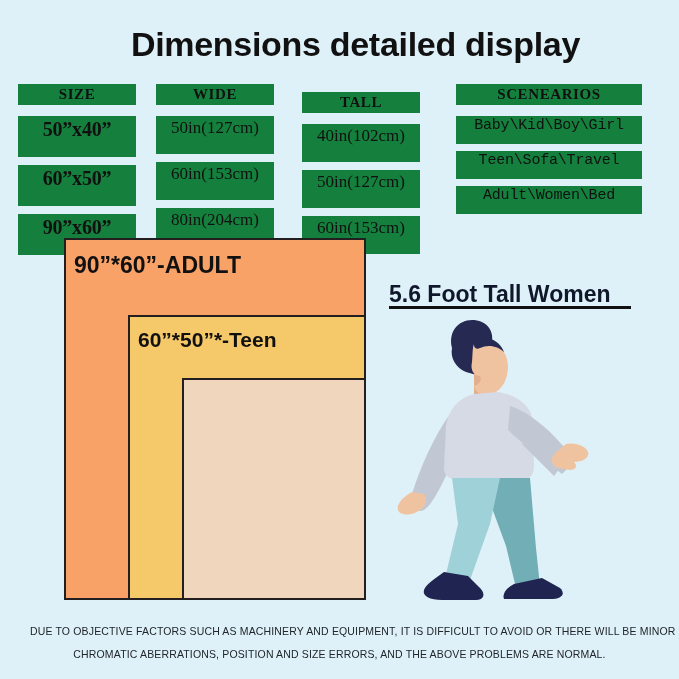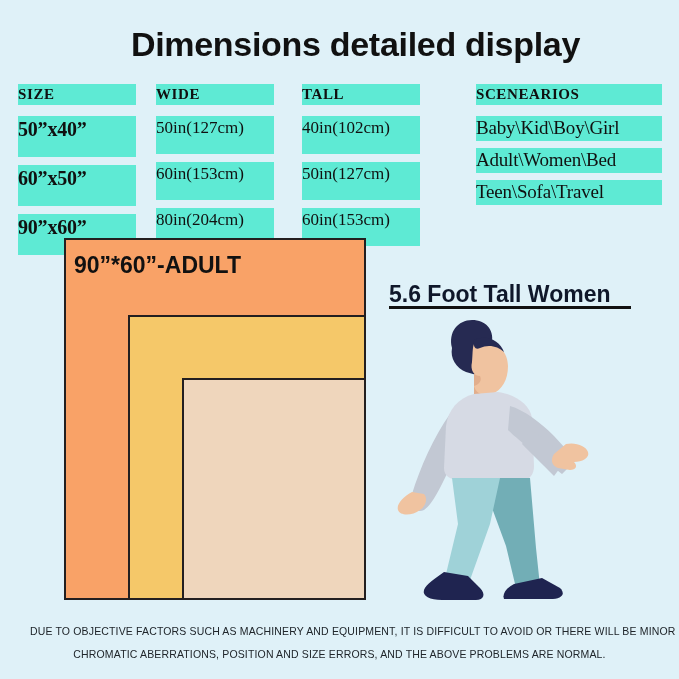--- a/index.html
+++ b/index.html
@@ -42,27 +42,28 @@
     top: 84px;
     width: 679px;
     height: 125px;
   }
   .spec-col {
     position: absolute;
     top: 0;
   }
   .spec-col.c0 { left: 18px;  width: 118px; }
   .spec-col.c1 { left: 156px; width: 118px; }
-  .spec-col.c2 { left: 302px; width: 118px; }
-  .spec-col.c3 { left: 476px; width: 186px; }
+  .spec-col.c2 { left: 302px; width: 118px; margin-top: 8px; }
+  .spec-col.c3 { left: 456px; width: 186px; }
 
   .cell {
     display: block;
-    background: #5eead4;
+    background: #15803d;
     color: #101010;
+    text-align: center;
     white-space: nowrap;
   }
   .cell-head {
     font-family: "Liberation Serif", serif;
     font-weight: bold;
     font-size: 15px;
     letter-spacing: 0.6px;
     padding: 2px 0 2px 0;
     margin-bottom: 11px;
   }
@@ -71,24 +72,24 @@
     font-size: 17px;
     padding: 2px 0 16px 0;
     margin-bottom: 8px;
   }
   .spec-col.c0 .cell-val {
     font-weight: bold;
     font-size: 20px;
     letter-spacing: -0.2px;
   }
   .spec-col.c3 .cell-val {
-    font-family: Liberation Serif, serif;
-    font-size: 19px;
+    font-family: Liberation Mono, monospace;
+    font-size: 15px;
     letter-spacing: -0.2px;
-    padding: 1px 0 2px 0;
+    padding: 1px 0 10px 0;
     margin-bottom: 7px;
   }
 
   
   .rects { position: absolute; left: 0; top: 0; width: 679px; height: 679px; }
   .rect {
     position: absolute;
     border: 2px solid #231f20;
     box-sizing: border-box;
   }
@@ -175,32 +176,33 @@
     <div class="spec-col c2">
       <span class="cell cell-head">TALL</span>
       <span class="cell cell-val">40in(102cm)</span>
       <span class="cell cell-val">50in(127cm)</span>
       <span class="cell cell-val">60in(153cm)</span>
     </div>
 
     <div class="spec-col c3">
       <span class="cell cell-head">SCENEARIOS</span>
       <span class="cell cell-val">Baby\Kid\Boy\Girl</span>
+      <span class="cell cell-val">Teen\Sofa\Travel</span>
       <span class="cell cell-val">Adult\Women\Bed</span>
-      <span class="cell cell-val">Teen\Sofa\Travel</span>
     </div>
 
   </div>
 
   <div class="rects">
     <div class="rect rect-adult"></div>
     <div class="rect rect-teen"></div>
     <div class="rect rect-baby"></div>
 
     <div class="rect-label adult">90”*60”-ADULT</div>
+    <div class="rect-label teen">60”*50”*-Teen</div>
   </div>
 
   <div class="woman-heading">5.6 Foot Tall Women</div>
   <div class="woman-heading-rule"></div>
 
   <div class="woman-figure">
     <svg viewBox="0 0 200 290" width="200" height="290" xmlns="http://www.w3.org/2000/svg">
 
       <path d="M62 30 C58 14, 68 2, 82 2 C96 2, 104 12, 102 24 C110 26, 116 34, 114 44 C112 56, 100 62, 90 58 L76 54 C66 50, 60 40, 62 30 Z" fill="#262a52"></path>
 

